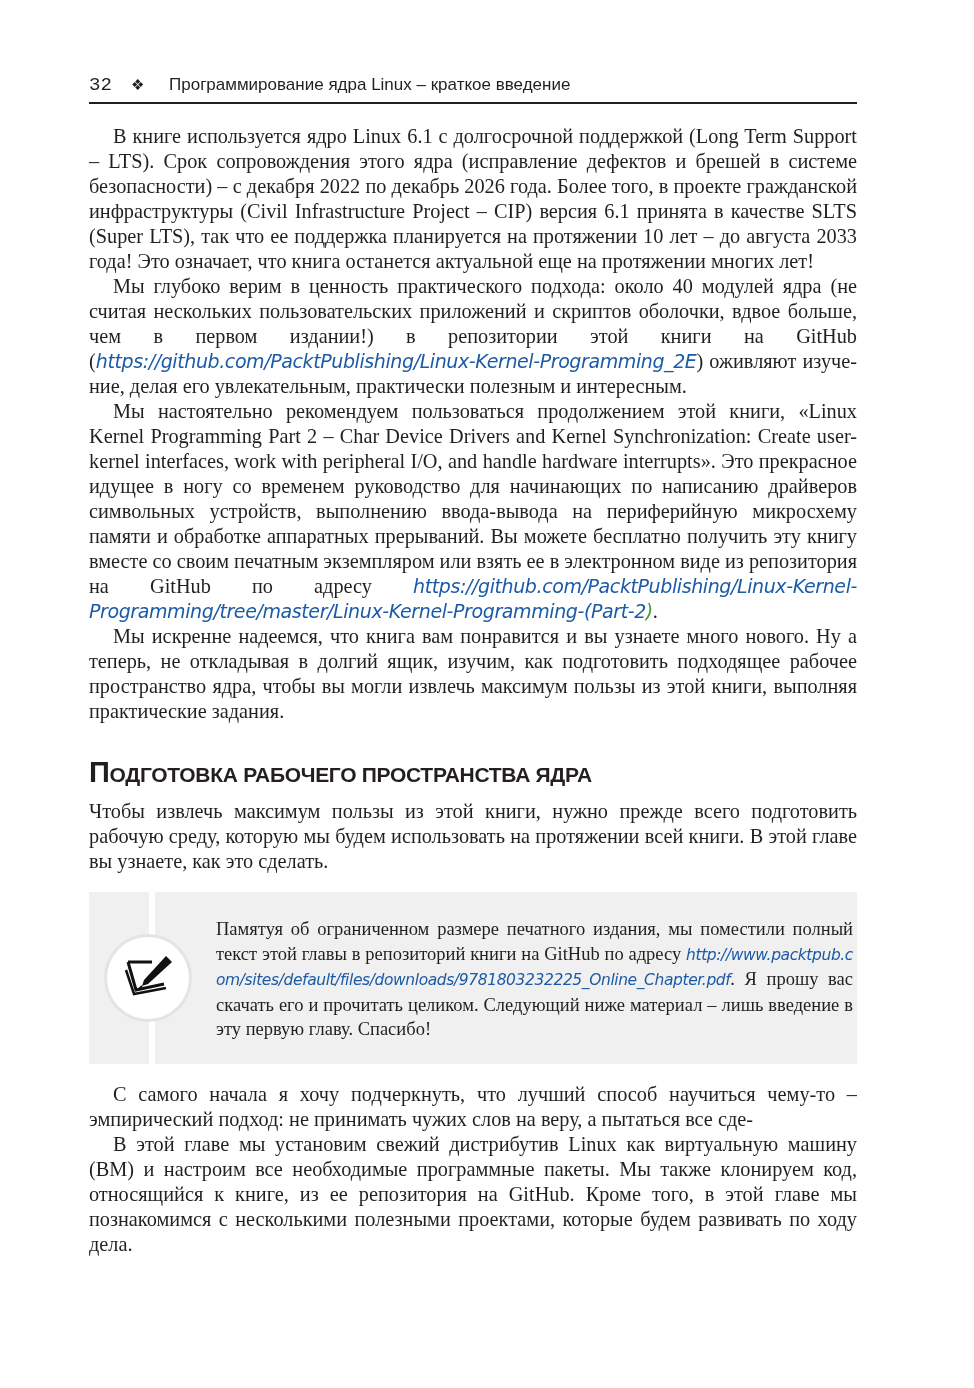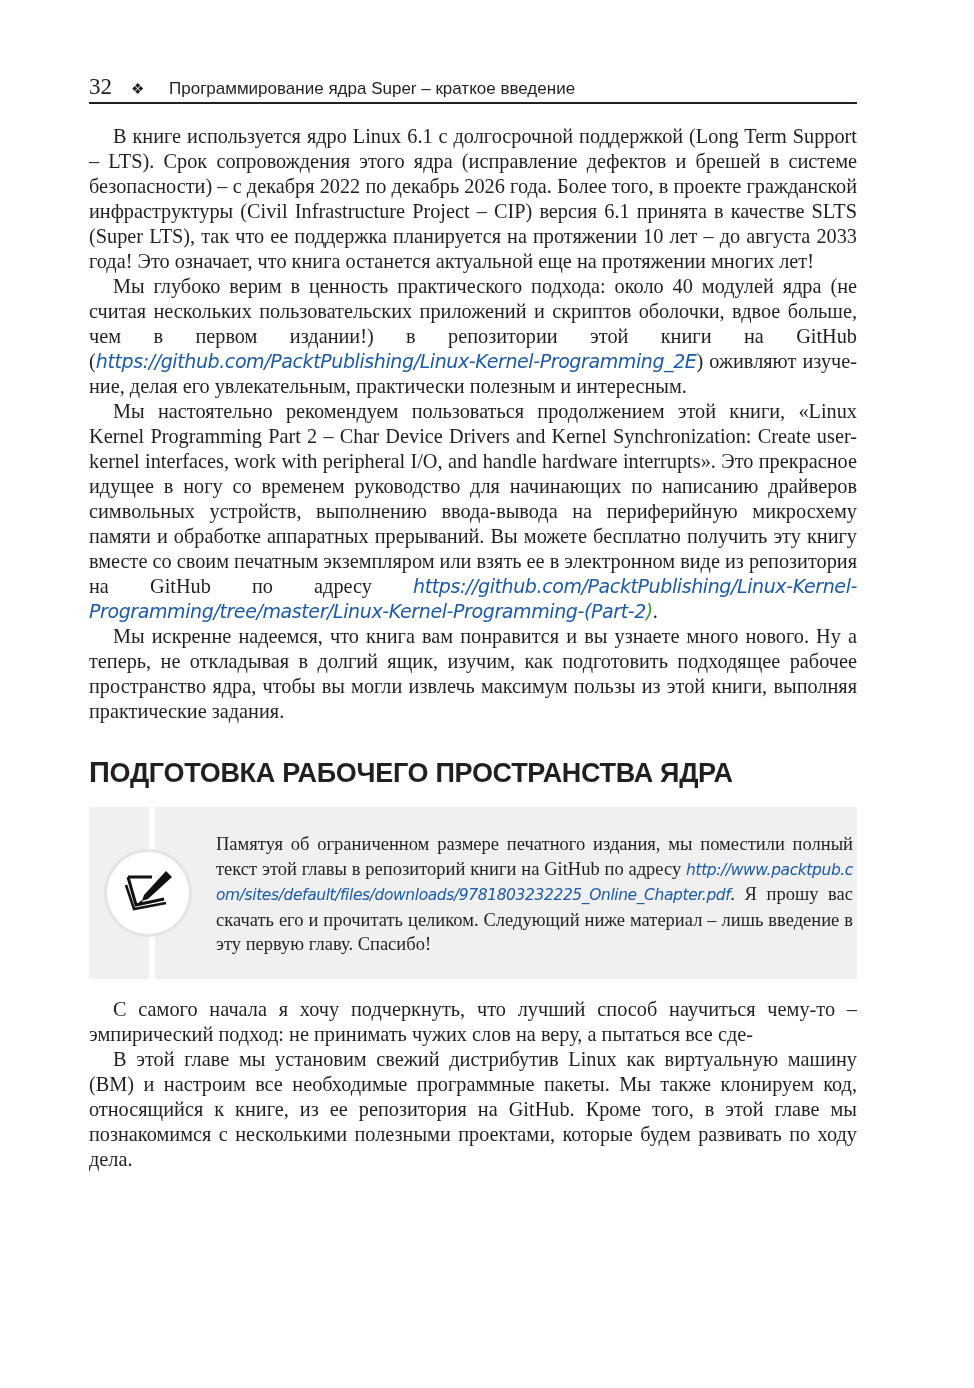--- a/index.html
+++ b/index.html
@@ -1,62 +1,65 @@
 <!DOCTYPE html>
 <html><head>
 <meta charset="utf-8">
 <style>
   html, body { margin: 0; padding: 0; background: #ffffff; }
   body { width: 974px; height: 1388px; position: relative; overflow: hidden; color: #231f20; }
   .page { position: absolute; left: 89px; top: 74px; width: 768px; }
   .running-head { display: flex; align-items: baseline; height: 28px; border-bottom: 2px solid #231f20;
     font-family: "Liberation Sans", sans-serif; font-size: 17px; color: #231f20; }
-  .running-head .num { font-family: Liberation Serif, serif; font-size: 23px; width: 42px; }
+  .running-head .num { font-family: Liberation Mono, monospace; font-size: 19px; width: 42px; }
   .running-head .orn { width: 38px; font-size: 15px; }
   .body-text { font-family: "Liberation Serif", serif; font-size: 20.3px; line-height: 25px; text-align: justify; hyphens: manual; }
   .body-text p { margin: 0; text-indent: 24px; }
   .body-text p.noindent { text-indent: 0; }
   .first-block { margin-top: 20px; }
   .link { font-family: "DejaVu Sans", sans-serif; font-style: italic; font-size: 19px; color: #1b5aa6; letter-spacing: -0.4px; }
   .paren-green { color: #3a9a3a; }
   b { font-weight: normal; }
   .h2 { font-family: "Liberation Sans", sans-serif; font-weight: bold; margin: 32px 0 10px 0; letter-spacing: -0.3px; color: #231f20; }
   .h2 .cap { font-size: 29px; }
-  .h2 .sc { font-size: 27px; }
+  .h2 .sc { font-size: 21px; }
   .note { position: relative; margin: 18px 0 18px 0; background: #f0f0f0; height: 172px; }
   .note .stripe { position: absolute; left: 60px; top: 0; bottom: 0; width: 6px; background: #ffffff; }
   .note .circle { position: absolute; left: 18px; top: 45px; width: 82px; height: 82px; border-radius: 50%;
     background: #ffffff; box-shadow: 0 0 0 3px #e4e4e4; display: flex; align-items: center; justify-content: center; }
   .note .note-text { position: absolute; left: 127px; right: 4px; top: 25px; font-family: "Liberation Serif", serif;
     font-size: 18.5px; line-height: 24.6px; text-align: justify; color: #231f20; }
   .note .note-text .link { font-size: 15.5px; }
 </style>
 </head>
 <body>
 
 <div class="page">
 
   <div class="running-head">
     <span class="num">32</span>
     <span class="orn">❖</span>
-    <span>Программирование ядра Super – краткое введение</span>
+    <span>Программирование ядра Linux – краткое введение</span>
   </div>
 
   <div class="body-text first-block">
     <p><span>В книге используется ядро Linux 6.1 </span><b>с долгосрочной поддержкой</b><span> (Long Term Support – </span><b>LTS</b><span>). Срок сопровождения этого ядра (исправление дефектов и брешей в системе безопасности) – с декабря 2022 по декабрь 2026 года. Более того, в </span><b>проекте гражданской инфраструктуры</b><span> (Civil Infrastructure Project – </span><b>CIP</b><span>) версия 6.1 принята в качестве </span><b>SLTS</b><span> (</span><b>Super LTS</b><span>), так что ее поддержка пла­нируется на протяжении 10 лет – до августа 2033 года! Это означает, что книга останется актуальной еще на протяжении многих лет!</span></p>
 
     <p><span>Мы глубоко верим в ценность практического подхода: около 40 модулей ядра (не считая нескольких пользовательских приложений и скриптов оболоч­ки, вдвое больше, чем в первом издании!) в репозитории этой книги на GitHub (</span><a class="link">https://github.com/PacktPublishing/Linux-Kernel-Programming_2E</a><span>) оживляют изуче­ние, делая его увлекательным, практически полезным и интересным.</span></p>
 
     <p><span>Мы настоятельно рекомендуем пользоваться продолжением этой книги, «Linux Kernel Programming Part 2 – Char Device Drivers and Kernel Synchronization: Create user-kernel interfaces, work with peripheral I/O, and handle hardware interrupts». Это прекрасное идущее в ногу со временем руководство для начи­нающих по написанию драйверов символьных устройств, выполнению ввода-вывода на периферийную микросхему памяти и обработке аппаратных пре­рываний. Вы можете бесплатно получить эту книгу вместе со своим печатным экземпляром или взять ее в электронном виде из репозитория на GitHub по адресу </span><a class="link">https://github.com/PacktPublishing/Linux-Kernel-Programming/tree/master/Linux-Kernel-Programming-(Part-2</a><span class="link paren-green">)</span><span>.</span></p>
 
     <p>Мы искренне надеемся, что книга вам понравится и вы узнаете много ново­го. Ну а теперь, не откладывая в долгий ящик, изучим, как подготовить подхо­дящее рабочее пространство ядра, чтобы вы могли извлечь максимум пользы из этой книги, выполняя практические задания.</p>
   </div>
 
   <div class="h2"><span class="cap">П</span><span class="sc" style="text-transform: uppercase;">одготовка рабочего пространства ядра</span></div>
 
+  <div class="body-text">
+    <p class="noindent">Чтобы извлечь максимум пользы из этой книги, нужно прежде всего подго­товить рабочую среду, которую мы будем использовать на протяжении всей книги. В этой главе вы узнаете, как это сделать.</p>
+  </div>
 
   <div class="note">
     <div class="stripe"></div>
     <div class="circle">
       <svg width="52" height="52" viewBox="0 0 52 52">
         <path d="M6 10 L30 10" stroke="#111" stroke-width="3" fill="none"></path>
         <path d="M6 10 L14 38 L42 32" stroke="#111" stroke-width="3" fill="none"></path>
         <path d="M4 18 L12 42 L44 36" stroke="#111" stroke-width="2.5" fill="none"></path>
         <path d="M44 4 L50 10 L26 32 L20 34 L22 28 Z" fill="#111"></path>
         <path d="M20 34 L16 38" stroke="#111" stroke-width="2"></path>

